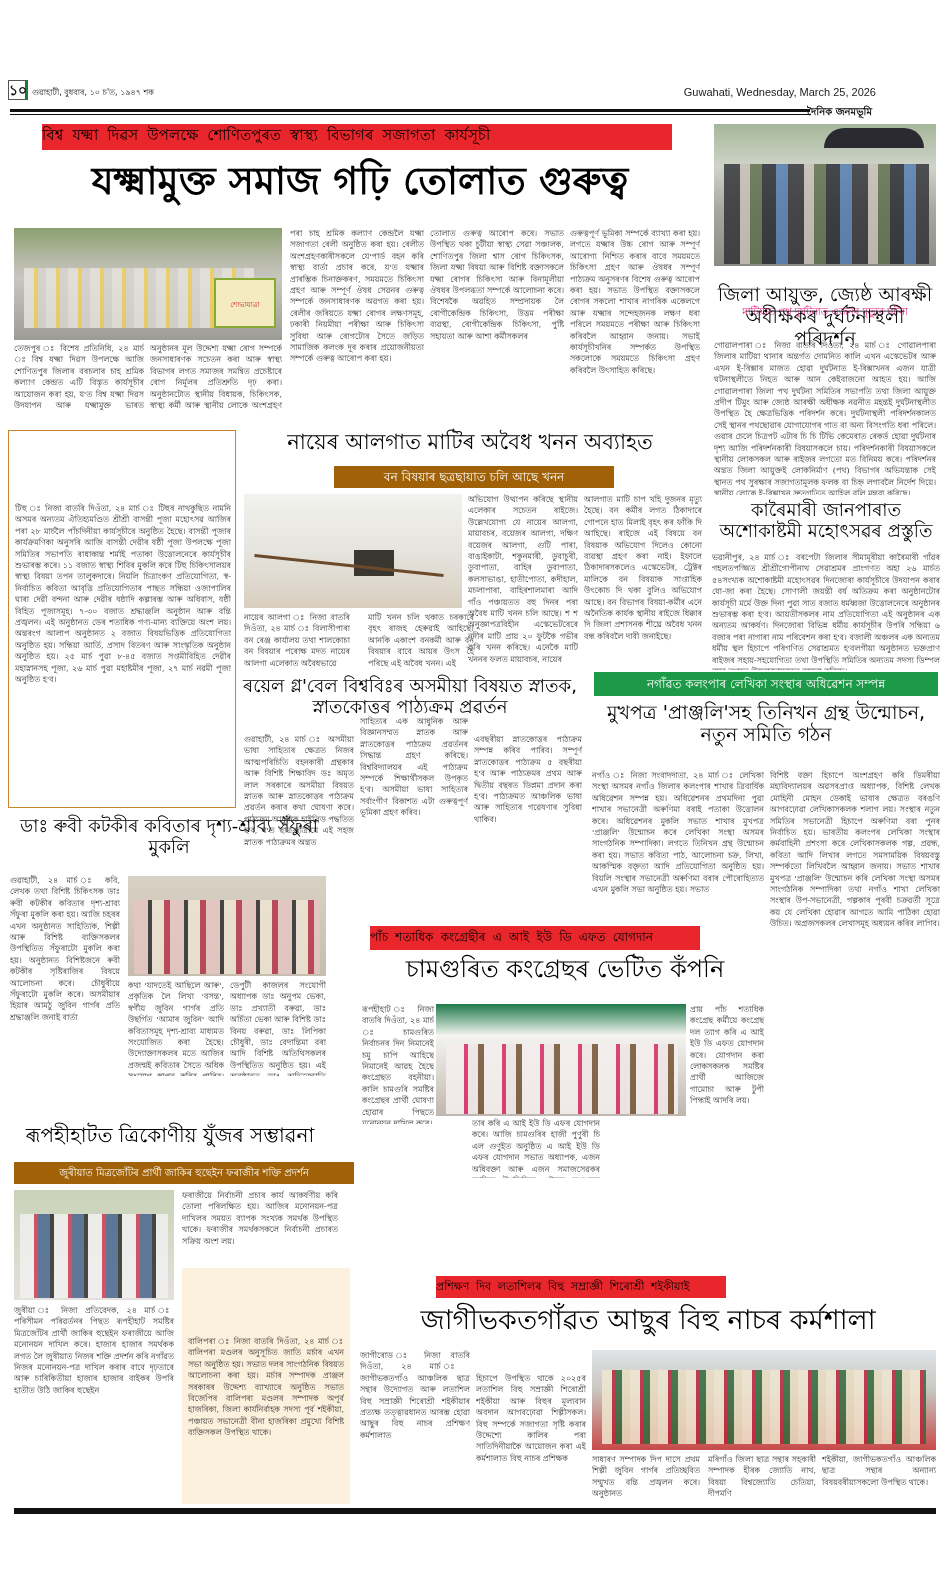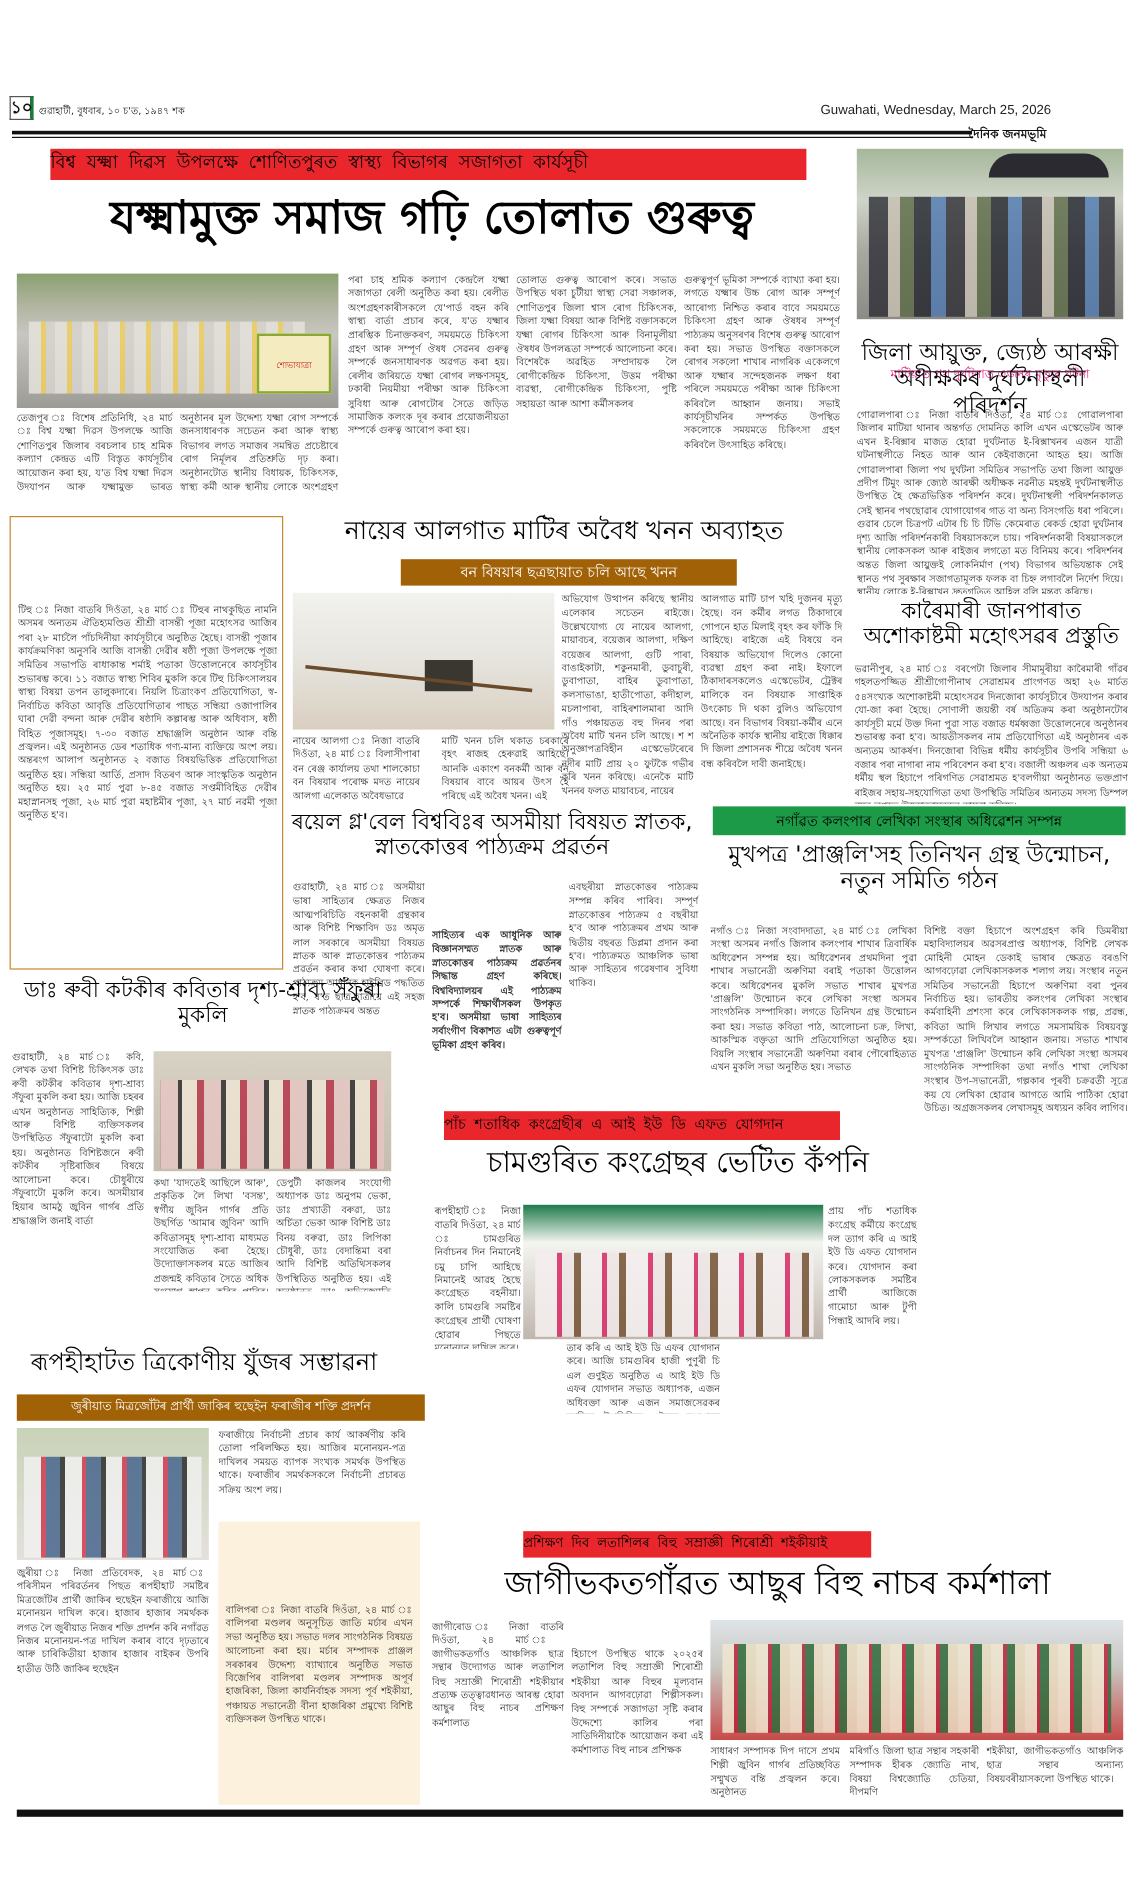--- a/index.html
+++ b/index.html
@@ -2,21 +2,21 @@
 <html><head>
 <meta charset="utf-8">
 <style>
   * { box-sizing: border-box; margin: 0; padding: 0; }
   body { width: 945px; height: 1571px; background: #fff; font-family: "DejaVu Sans", sans-serif; color: #111; position: relative; overflow: hidden; }
   .abs { position: absolute; }
   .body-text { font-size: 8px; line-height: 11.4px; color: #333; text-align: justify; overflow: hidden; font-family: "DejaVu Serif", serif; }
   .hl { font-family: "DejaVu Sans", sans-serif; font-weight: normal; color: #000; text-align: center; line-height: 1.15; }
   .kicker-red { background: #e8262b; color: #000000; text-align: left; font-family: Liberation Mono, monospace; }
   .kicker-pink { background: #a16207; color: #fff; text-align: center; font-family: "DejaVu Sans", sans-serif; }
-  .kicker-green { background: #1d9a47; color: #000000; text-align: center; font-family: "DejaVu Sans", sans-serif; }
+  .kicker-green { background: #1d9a47; color: #ffffff; text-align: center; font-family: "DejaVu Sans", sans-serif; }
   .photo { overflow: hidden; }
   .caption-pink { color: #e6147e; text-align: center; font-family: "DejaVu Sans", sans-serif; }
   .rule { background: #111; }
   .col { overflow: hidden; }
 </style>
 </head>
 <body>
 
 <div class="abs" style="left:0;top:0;width:880px;height:120px;">
   <div class="abs" style="left:8px;top:80px;width:20px;height:20px;border:1px solid #555;border-right:3px solid #1d7a3a;font-size:14px;font-weight:bold;text-align:center;line-height:18px;">
@@ -62,21 +62,21 @@
 <div class="abs body-text col" style="left:244px;top:612px;width:106px;height:58px;">নায়েৰ আলগা ঃ নিজা বাতৰি দিওঁতা, ২৪ মাৰ্চ ঃ বিলাসীপাৰা বন ৰেঞ্জ কাৰ্যালয় তথা শালকোচা বন বিষয়াৰ পৰোক্ষ মদত নায়েৰ আলগা এলেকাত অবৈধভাৱে</div>
 <div class="abs body-text col" style="left:368px;top:612px;width:106px;height:58px;">মাটি খনন চলি থকাত চৰকাৰে বৃহৎ ৰাজহ হেৰুৱাই আহিছে। আনকি একাংশ বনকৰ্মী আৰু বন বিষয়াৰ বাবে আয়ৰ উৎস হৈ পৰিছে এই অবৈধ খনন। এই</div>
 <div class="abs body-text col" style="left:468px;top:494px;width:110px;height:176px;">অভিযোগ উত্থাপন কৰিছে স্থানীয় এলেকাৰ সচেতন ৰাইজে। উল্লেখযোগ্য যে নায়েৰ আলগা, মায়াবচৰ, বয়েজৰ আলগা, দক্ষিণ বয়েজৰ আলগা, গুটি পাৰা, বাঙাইকাটা, শকুনমাৰী, ডুবাচুৰী, ডুবাপাতা, বাহিৰ ডুবাপাতা, কলসাভাঙা, হাতীপোতা, কদীহাল, মচলাপাৰা, বাহিৰশালমাৰা আদি গাঁও পঞ্চায়তত বহু দিনৰ পৰা অবৈধ মাটি খনন চলি আছে। শ শ অনুজ্ঞাপত্ৰবিহীন এস্কেভেটৰেৰে নদীৰ মাটি প্ৰায় ২০ ফুটকৈ গভীৰ কৰি খনন কৰিছে। এনেকৈ মাটি খননৰ ফলত মায়াবচৰ, নায়েৰ</div>
 <div class="abs body-text col" style="left:584px;top:494px;width:118px;height:176px;">আলগাত মাটি চাপ খহি দুজনৰ মৃত্যু হৈছে। বন কৰ্মীৰ লগত ঠিকাদাৰে গোপনে হাত মিলাই বৃহৎ কৰ ফাঁকি দি আহিছে। ৰাইজে এই বিষয়ে বন বিষয়াক অভিযোগ দিলেও কোনো ব্যৱস্থা গ্ৰহণ কৰা নাই। ইফালে ঠিকাদাৰসকলেও এস্কেভেটৰ, ট্ৰেক্টৰ মালিকে বন বিষয়াক সাপ্তাহিক উৎকোচ দি থকা বুলিও অভিযোগ আছে। বন বিভাগৰ বিষয়া-কৰ্মীৰ এনে অনৈতিক কাৰ্যক স্থানীয় ৰাইজে ধিক্কাৰ দি জিলা প্ৰশাসনক শীঘ্ৰে অবৈধ খনন বন্ধ কৰিবলৈ দাবী জনাইছে।</div>
 
 <div class="abs hl" style="left:712px;top:500px;width:228px;font-size:18px;">কাৰৈমাৰী জানপাৰাত অশোকাষ্টমী মহোৎসৱৰ প্ৰস্তুতি</div>
 <div class="abs body-text col" style="left:712px;top:552px;width:228px;height:118px;">ভৱানীপুৰ, ২৪ মাৰ্চ ঃ বৰপেটা জিলাৰ সীমামূৰীয়া কাৰৈমাৰী গাঁৱৰ গহলতপজ্জিত শ্ৰীশ্ৰীগোপীনাথ সেৱাশ্ৰমৰ প্ৰাংগণত অহা ২৬ মাৰ্চত ৫৪সংখ্যক অশোকাষ্টমী মহোৎসৱৰ দিনজোৰা কাৰ্যসূচীৰে উদযাপন কৰাৰ যো-জা কৰা হৈছে। সোণালী জয়ন্তী বৰ্ষ অতিক্ৰম কৰা অনুষ্ঠানটোৰ কাৰ্যসূচী মৰ্মে উক্ত দিনা পুৱা সাত বজাত ধৰ্মধ্বজা উত্তোলনেৰে অনুষ্ঠানৰ শুভাৰম্ভ কৰা হ'ব। আয়তীসকলৰ নাম প্ৰতিযোগিতা এই অনুষ্ঠানৰ এক অন্যতম আকৰ্ষণ। দিনজোৰা বিভিন্ন ধৰ্মীয় কাৰ্যসূচীৰ উপৰি সন্ধিয়া ৬ বজাৰ পৰা নাগাৰা নাম পৰিবেশন কৰা হ'ব। বজালী অঞ্চলৰ এক অন্যতম ধৰ্মীয় স্থল হিচাপে পৰিগণিত সেৱাশ্ৰমত হ'বলগীয়া অনুষ্ঠানত ভক্তপ্ৰাণ ৰাইজৰ সহায়-সহযোগিতা তথা উপস্থিতি সমিতিৰ অন্যতম সদস্য ডিম্পল ৰয়ৰ লগতে উদ্যোক্তাসকলে কামনা কৰিছে।</div>
 
 <div class="abs hl" style="left:240px;top:676px;width:340px;font-size:18px;">ৰয়েল গ্ল'বেল বিশ্ববিঃৰ অসমীয়া বিষয়ত স্নাতক, স্নাতকোত্তৰ পাঠ্যক্ৰম প্ৰৱৰ্তন</div>
 <div class="abs body-text col" style="left:244px;top:734px;width:110px;height:158px;">গুৱাহাটী, ২৪ মাৰ্চ ঃ অসমীয়া ভাষা সাহিত্যৰ ক্ষেত্ৰত নিজৰ আত্মপৰিচিতি বহনকাৰী গ্ৰন্থকাৰ আৰু বিশিষ্ট শিক্ষাবিদ ডঃ অমৃত লাল সৰকাৰে অসমীয়া বিষয়ত স্নাতক আৰু স্নাতকোত্তৰ পাঠ্যক্ৰম প্ৰৱৰ্তন কৰাৰ কথা ঘোষণা কৰে। পাঠ্যক্ৰম আধুনিক হাইব্ৰিড পদ্ধতিত হ'ব, য'ত ছাত্ৰ-ছাত্ৰীয়ে এই সহজ স্নাতক পাঠ্যক্ৰমৰ অন্তত</div>
-<div class="abs body-text col" style="left:360px;top:774px;width:108px;height:158px;font-weight:bold;">সাহিত্যৰ এক আধুনিক আৰু বিজ্ঞানসম্মত স্নাতক আৰু স্নাতকোত্তৰ পাঠ্যক্ৰম প্ৰৱৰ্তনৰ সিদ্ধান্ত গ্ৰহণ কৰিছে। বিশ্ববিদ্যালয়ৰ এই পাঠ্যক্ৰম সম্পৰ্কে শিক্ষাৰ্থীসকল উপকৃত হ'ব। অসমীয়া ভাষা সাহিত্যৰ সৰ্বাংগীণ বিকাশত এটা গুৰুত্বপূৰ্ণ ভূমিকা গ্ৰহণ কৰিব।</div>
+<div class="abs body-text col" style="left:360px;top:716px;width:108px;height:158px;">সাহিত্যৰ এক আধুনিক আৰু বিজ্ঞানসম্মত স্নাতক আৰু স্নাতকোত্তৰ পাঠ্যক্ৰম প্ৰৱৰ্তনৰ সিদ্ধান্ত গ্ৰহণ কৰিছে। বিশ্ববিদ্যালয়ৰ এই পাঠ্যক্ৰম সম্পৰ্কে শিক্ষাৰ্থীসকল উপকৃত হ'ব। অসমীয়া ভাষা সাহিত্যৰ সৰ্বাংগীণ বিকাশত এটা গুৰুত্বপূৰ্ণ ভূমিকা গ্ৰহণ কৰিব।</div>
 <div class="abs body-text col" style="left:474px;top:734px;width:108px;height:158px;">এবছৰীয়া স্নাতকোত্তৰ পাঠ্যক্ৰম সম্পন্ন কৰিব পাৰিব। সম্পূৰ্ণ স্নাতকোত্তৰ পাঠ্যক্ৰম ৫ বছৰীয়া হ'ব আৰু পাঠ্যক্ৰমৰ প্ৰথম আৰু দ্বিতীয় বছৰত ডিপ্লমা প্ৰদান কৰা হ'ব। পাঠ্যক্ৰমত আঞ্চলিক ভাষা আৰু সাহিত্যৰ গৱেষণাৰ সুবিধা থাকিব।</div>
 
 <div class="abs kicker-green" style="left:594px;top:672px;width:344px;height:24px;font-size:12px;line-height:24px;">নগাঁৱত কলংপাৰ লেখিকা সংস্থাৰ অধিৱেশন সম্পন্ন</div>
 <div class="abs hl" style="left:592px;top:702px;width:348px;font-size:19px;">মুখপত্ৰ 'প্ৰাঞ্জলি'সহ তিনিখন গ্ৰন্থ উন্মোচন, নতুন সমিতি গঠন</div>
 <div class="abs body-text col" style="left:592px;top:770px;width:172px;height:124px;">নগাঁও ঃ নিজা সংবাদদাতা, ২৪ মাৰ্চ ঃ লেখিকা সংস্থা অসমৰ নগাঁও জিলাৰ কলংপাৰ শাখাৰ ত্ৰিবাৰ্ষিক অধিৱেশন সম্পন্ন হয়। অধিৱেশনৰ প্ৰথমদিনা পুৱা শাখাৰ সভানেত্ৰী অৰুণিমা বৰাই পতাকা উত্তোলন কৰে। অধিৱেশনৰ মুকলি সভাত শাখাৰ মুখপত্ৰ 'প্ৰাঞ্জলি' উন্মোচন কৰে লেখিকা সংস্থা অসমৰ সাংগঠনিক সম্পাদিকা। লগতে তিনিখন গ্ৰন্থ উন্মোচন কৰা হয়। সভাত কবিতা পাঠ, আলোচনা চক্ৰ, লিখা, আকস্মিক বক্তৃতা আদি প্ৰতিযোগিতা অনুষ্ঠিত হয়। বিয়লি সংস্থাৰ সভানেত্ৰী অৰুণিমা বৰাৰ পৌৰোহিত্যত এখন মুকলি সভা অনুষ্ঠিত হয়। সভাত</div>
 <div class="abs body-text col" style="left:770px;top:770px;width:170px;height:500px;">বিশিষ্ট বক্তা হিচাপে অংশগ্ৰহণ কৰি ডিমৰীয়া মহাবিদ্যালয়ৰ অৱসৰপ্ৰাপ্ত অধ্যাপক, বিশিষ্ট লেখক মোহিনী মোহন ডেকাই ভাষাৰ ক্ষেত্ৰত বৰঙণি আগবঢ়োৱা লেখিকাসকলক শলাগ লয়। সংস্থাৰ নতুন সমিতিৰ সভানেত্ৰী হিচাপে অৰুণিমা বৰা পুনৰ নিৰ্বাচিত হয়। ভাৰতীয় কলংপৰ লেখিকা সংস্থাৰ কৰ্মবাহিনী প্ৰশংসা কৰে লেখিকাসকলক গল্প, প্ৰৱন্ধ, কবিতা আদি লিখাৰ লগতে সমসাময়িক বিষয়বস্তু সম্পৰ্কতো লিখিবলৈ আহ্বান জনায়। সভাত শাখাৰ মুখপত্ৰ 'প্ৰাঞ্জলি' উন্মোচন কৰি লেখিকা সংস্থা অসমৰ সাংগঠনিক সম্পাদিকা তথা নগাঁও শাখা লেখিকা সংস্থাৰ উপ-সভানেত্ৰী, গল্পকাৰ পূৰবী চক্ৰৱৰ্তী সূত্ৰে কয় যে লেখিকা হোৱাৰ আগতে আমি পাঠিকা হোৱা উচিত। অগ্ৰজসকলৰ লেখাসমূহ অধ্যয়ন কৰিব লাগিব।</div>
 
 <div class="abs hl" style="left:10px;top:816px;width:318px;font-size:18px;">ডাঃ ৰুবী কটকীৰ কবিতাৰ দৃশ্য-শ্ৰাব্য সঁফুৰা মুকলি</div>
 <div class="abs body-text col" style="left:10px;top:875px;width:110px;height:200px;">গুৱাহাটী, ২৪ মাৰ্চ ঃ কবি, লেখক তথা বিশিষ্ট চিকিৎসক ডাঃ ৰুবী কটকীৰ কবিতাৰ দৃশ্য-শ্ৰাব্য সঁফুৰা মুকলি কৰা হয়। আজি চহৰৰ এখন অনুষ্ঠানত সাহিত্যিক, শিল্পী আৰু বিশিষ্ট ব্যক্তিসকলৰ উপস্থিতিত সঁফুৰাটো মুকলি কৰা হয়। অনুষ্ঠানত বিশিষ্টজনে ৰুবী কটকীৰ সৃষ্টিৰাজিৰ বিষয়ে আলোচনা কৰে। চৌধুৰীয়ে সঁফুৰাটো মুকলি কৰে। অসমীয়াৰ হিয়াৰ আমঠু জুবিন গাৰ্গৰ প্ৰতি শ্ৰদ্ধাঞ্জলি জনাই বাৰ্তা</div>
 <div class="abs photo" style="left:128px;top:876px;width:198px;height:100px;background:linear-gradient(180deg,#d8d2c4 0%,#c6bcb0 100%);">

